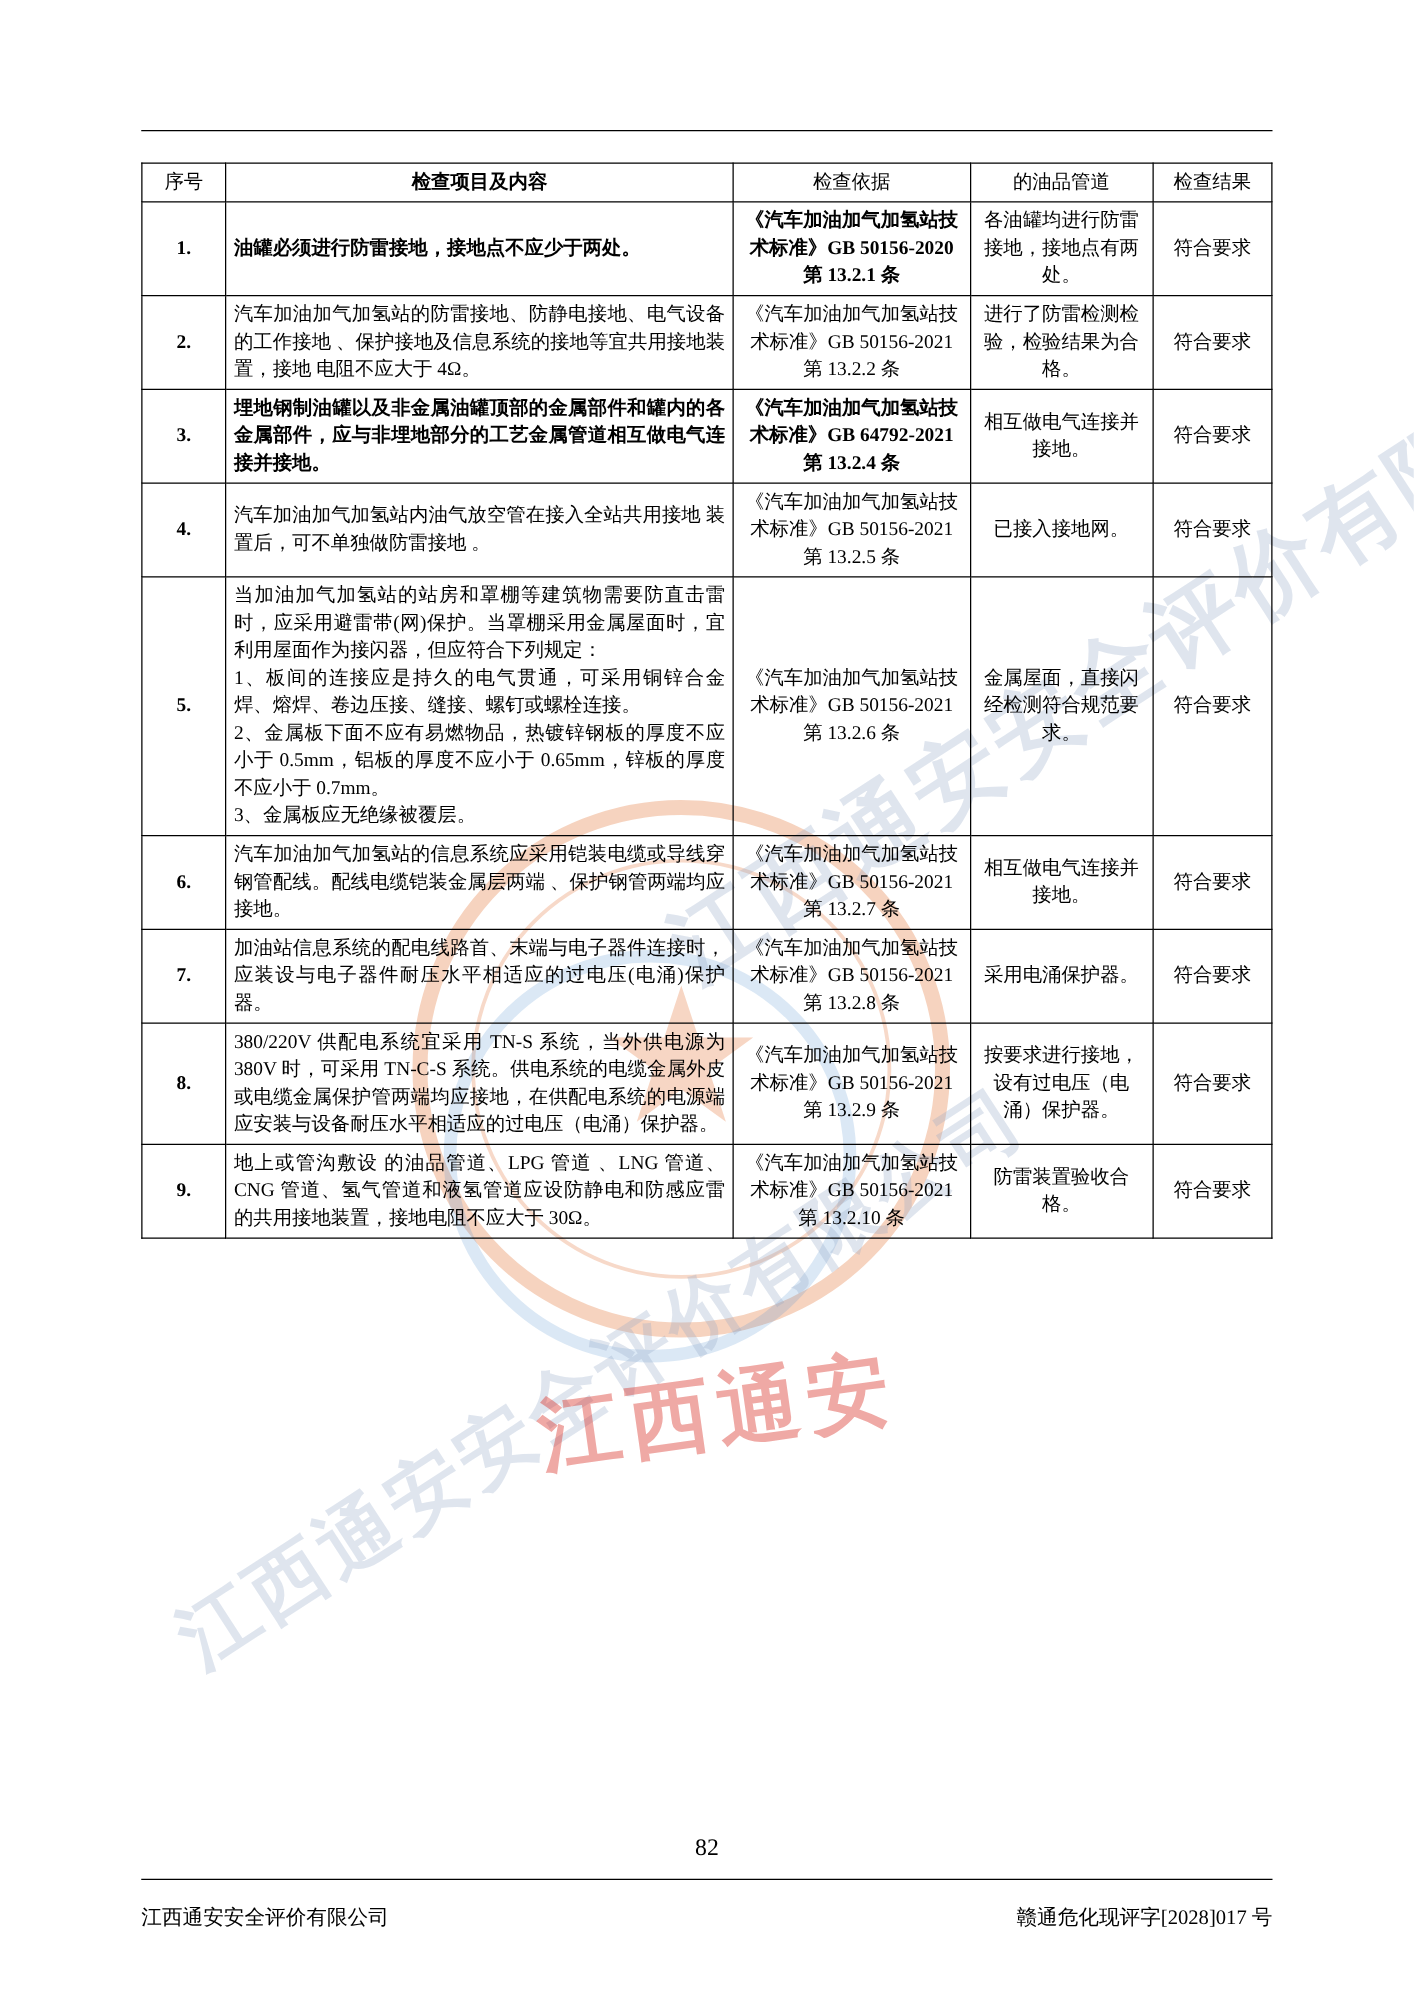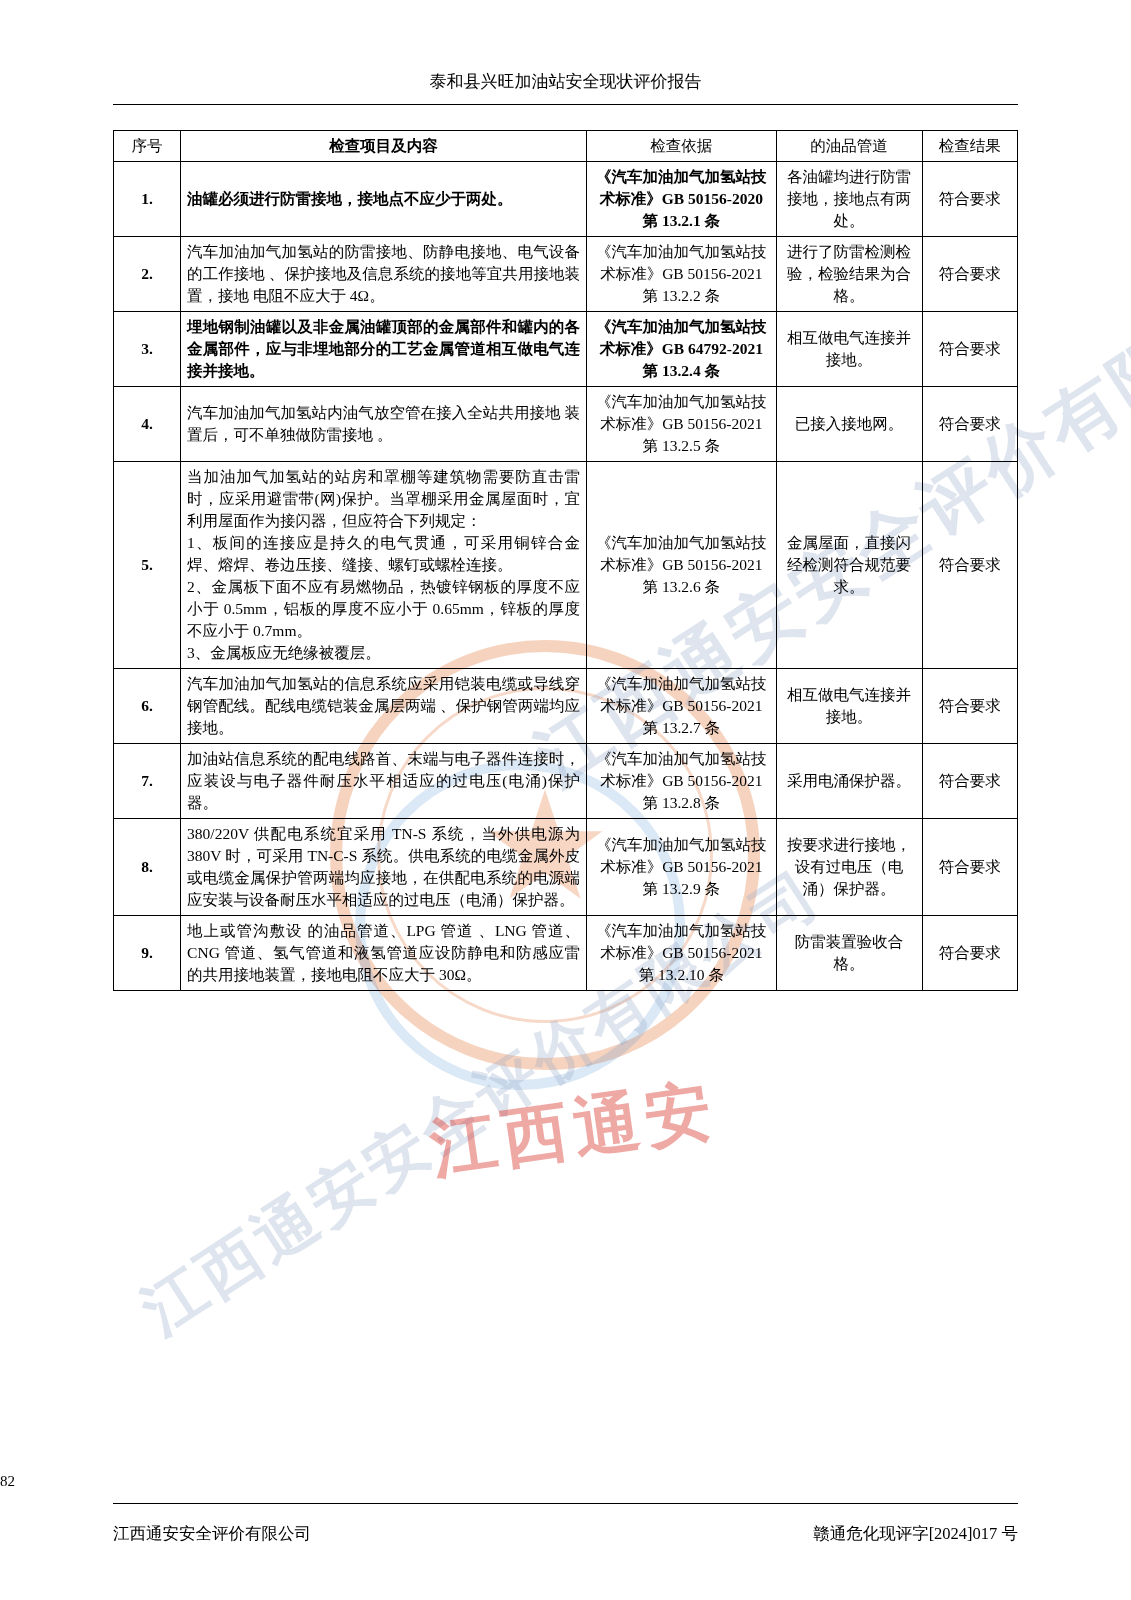--- a/index.html
+++ b/index.html
@@ -160,21 +160,22 @@
   .res-cell   { font-size: 15px; line-height: 1.5; }
 
   .item-cell p { margin: 0; }
 
   
   .page-num {
     position: absolute;
     bottom: 110px;
     left: 0;
     width: 100%;
-    font-size: 15px;
+    text-align: center;
+    font-size: 19px;
     z-index: 10;
   }
   .footer-rule {
     position: absolute;
     bottom: 96px;
     left: 113px;
     width: 905px;
     border-top: 1.5px solid #000;
     z-index: 10;
   }
@@ -198,21 +199,20 @@
     <div class="wm-seal">
       <div class="wm-seal-inner"></div>
       <div class="wm-seal-star">★</div>
     </div>
     <div class="wm-blue-circle"></div>
     <div class="wm-text-diag wm-big">江西通安安全评价有限公司</div>
     <div class="wm-text-diag wm-mid">江西通安安全评价有限公司</div>
     <div class="wm-text-diag wm-red">江西通安</div>
   </div>
 
-  <div class="doc-header">泰和县兴旺加油站安全现状评价报告</div>
   <div class="header-rule"></div>
 
   <div class="tbl-wrap">
     <table class="chk">
       <colgroup>
         <col class="col-no">
           <col class="col-item">
           <col class="col-basis">
           <col class="col-state">
           <col class="col-res">
@@ -312,16 +312,16 @@
             <td class="col-res res-cell">符合要求</td>
           </tr>
         </tbody>
     </table>
   </div>
 
   <div class="page-num">82</div>
   <div class="footer-rule"></div>
   <div class="footer-row">
     <div>江西通安安全评价有限公司</div>
-    <div>赣通危化现评字[2024]017 号</div>
+    <div>赣通危化现评字[2028]017 号</div>
   </div>
 
 </div>
 
 </body></html>

